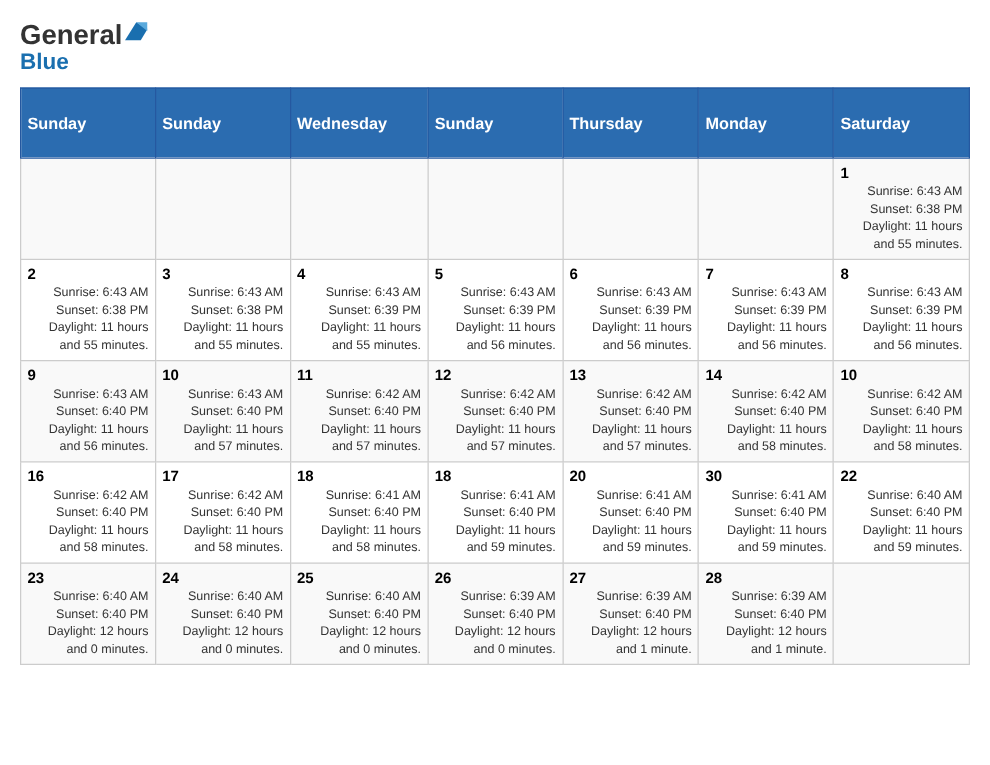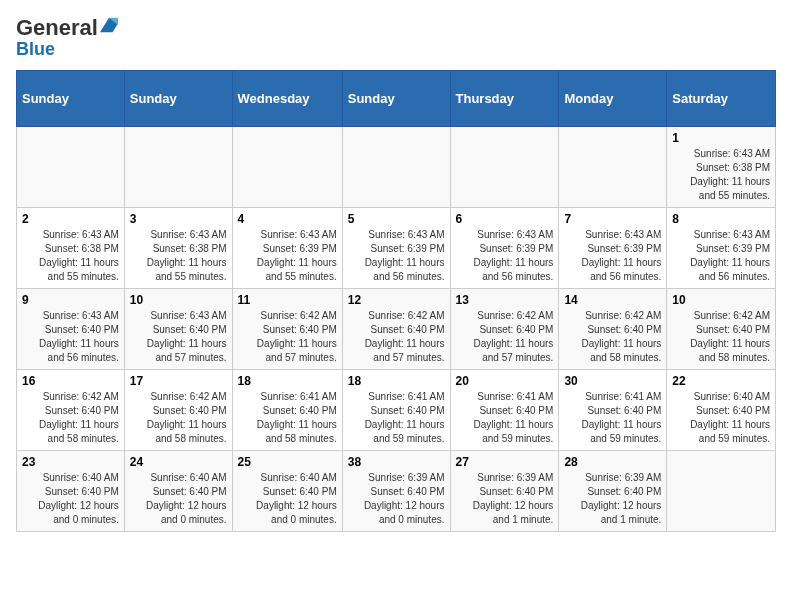--- a/index.html
+++ b/index.html
@@ -282,21 +282,21 @@
 Sunset: 6:40 PM
 Daylight: 12 hours and 0 minutes.</div>
         </td>
         <td>
           <div class="day-num">25</div>
           <div class="day-info" style="white-space: pre-line;">Sunrise: 6:40 AM
 Sunset: 6:40 PM
 Daylight: 12 hours and 0 minutes.</div>
         </td>
         <td>
-          <div class="day-num">38</div>
+          <div class="day-num">26</div>
           <div class="day-info" style="white-space: pre-line;">Sunrise: 6:39 AM
 Sunset: 6:40 PM
 Daylight: 12 hours and 0 minutes.</div>
         </td>
         <td>
           <div class="day-num">27</div>
           <div class="day-info" style="white-space: pre-line;">Sunrise: 6:39 AM
 Sunset: 6:40 PM
 Daylight: 12 hours and 1 minute.</div>
         </td>

